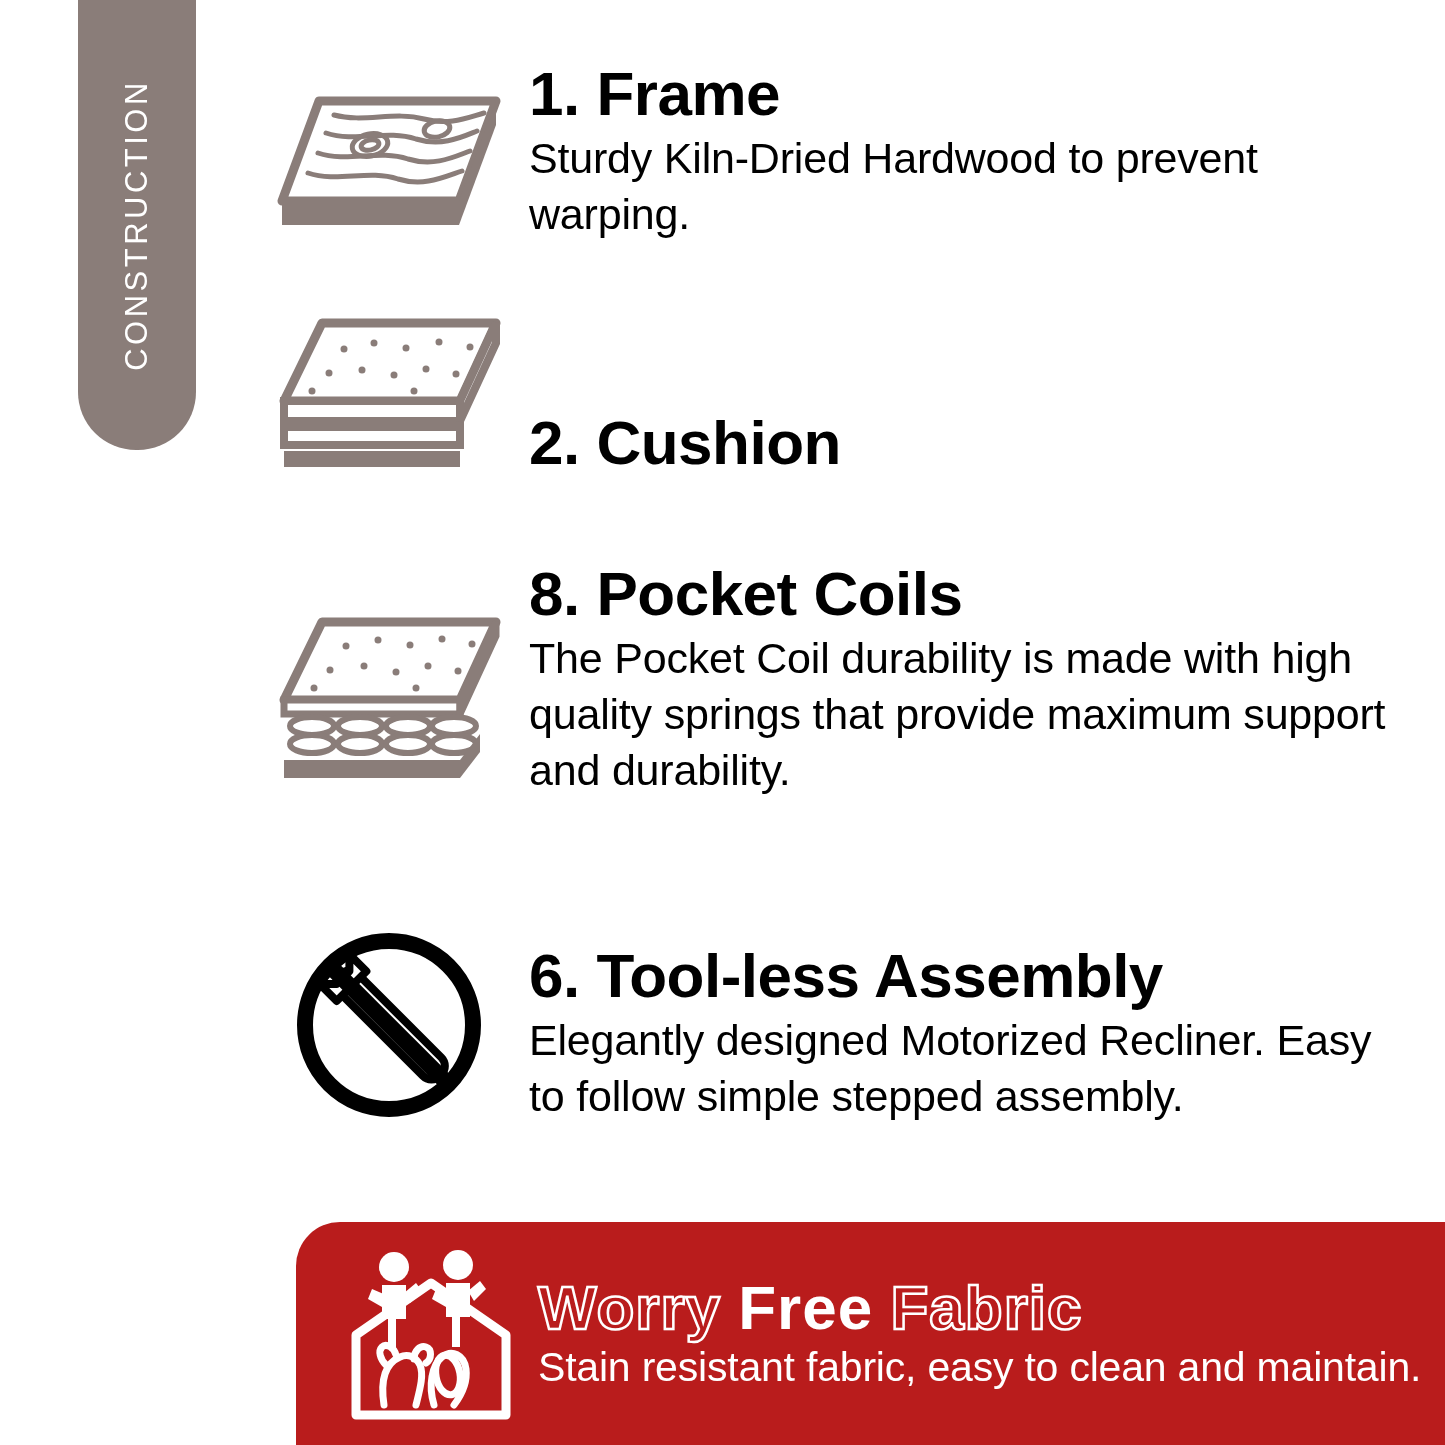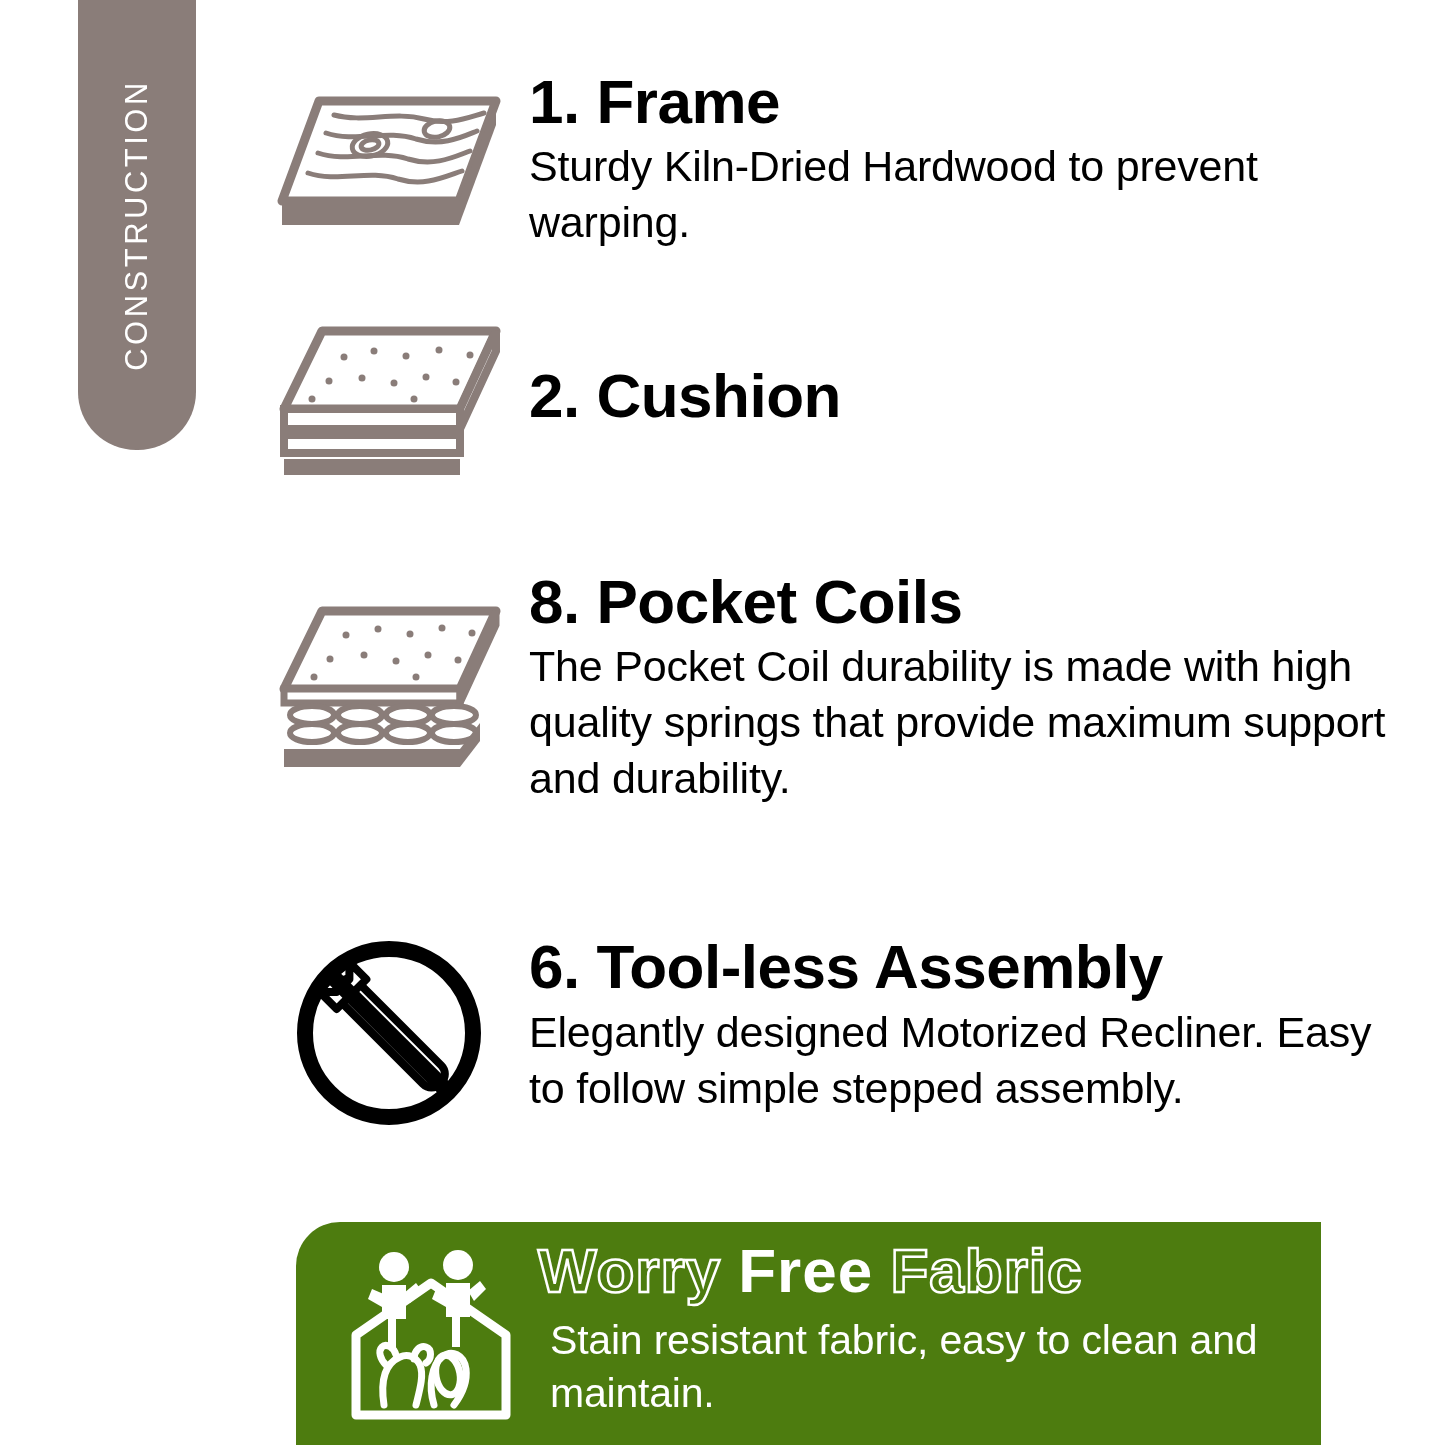--- a/index.html
+++ b/index.html
@@ -42,23 +42,22 @@
 
   
   .rows {
     position: absolute;
     left: 255px;
     top: 62px;
     width: 1150px;
   }
   .row {
     display: flex;
-    align-items: center;
+    align-items: flex-end;
     margin-bottom: 34px;
-    margin-top: 8px;
   }
   .icon-cell {
     width: 268px;
     flex: 0 0 268px;
     display: flex;
     justify-content: center;
     padding-top: 14px;
   }
   .text-cell {
     flex: 1 1 auto;
@@ -82,23 +81,23 @@
 
   .row-1 { margin-bottom: 58px; }
   .row-2 { margin-bottom: 82px; }
   .row-3 { margin-bottom: 112px; }
 
   
   .banner {
     position: absolute;
     left: 296px;
     top: 1222px;
-    width: 1025px;
+    width: 1149px;
     height: 223px;
-    background: #4d7c0f;
+    background: #b91c1c;
     border-top-left-radius: 44px;
     display: flex;
     align-items: center;
     padding: 0 0 0 40px;
     box-sizing: border-box;
   }
   .banner-icon {
     flex: 0 0 190px;
     display: flex;
     align-items: center;
@@ -122,21 +121,21 @@
   }
   .solid-word {
     color: #ffffff;
     font-weight: 700;
     letter-spacing: 1px;
   }
   .banner-sub {
     color: #ffffff;
     font-size: 41px;
     line-height: 1.28;
-    margin: 12px;
+    margin: 0;
     letter-spacing: -0.2px;
   }
   svg { display: block; }
 </style>
 </head>
 <body>
 
 <div class="page">
 
   <div class="side-tab">

